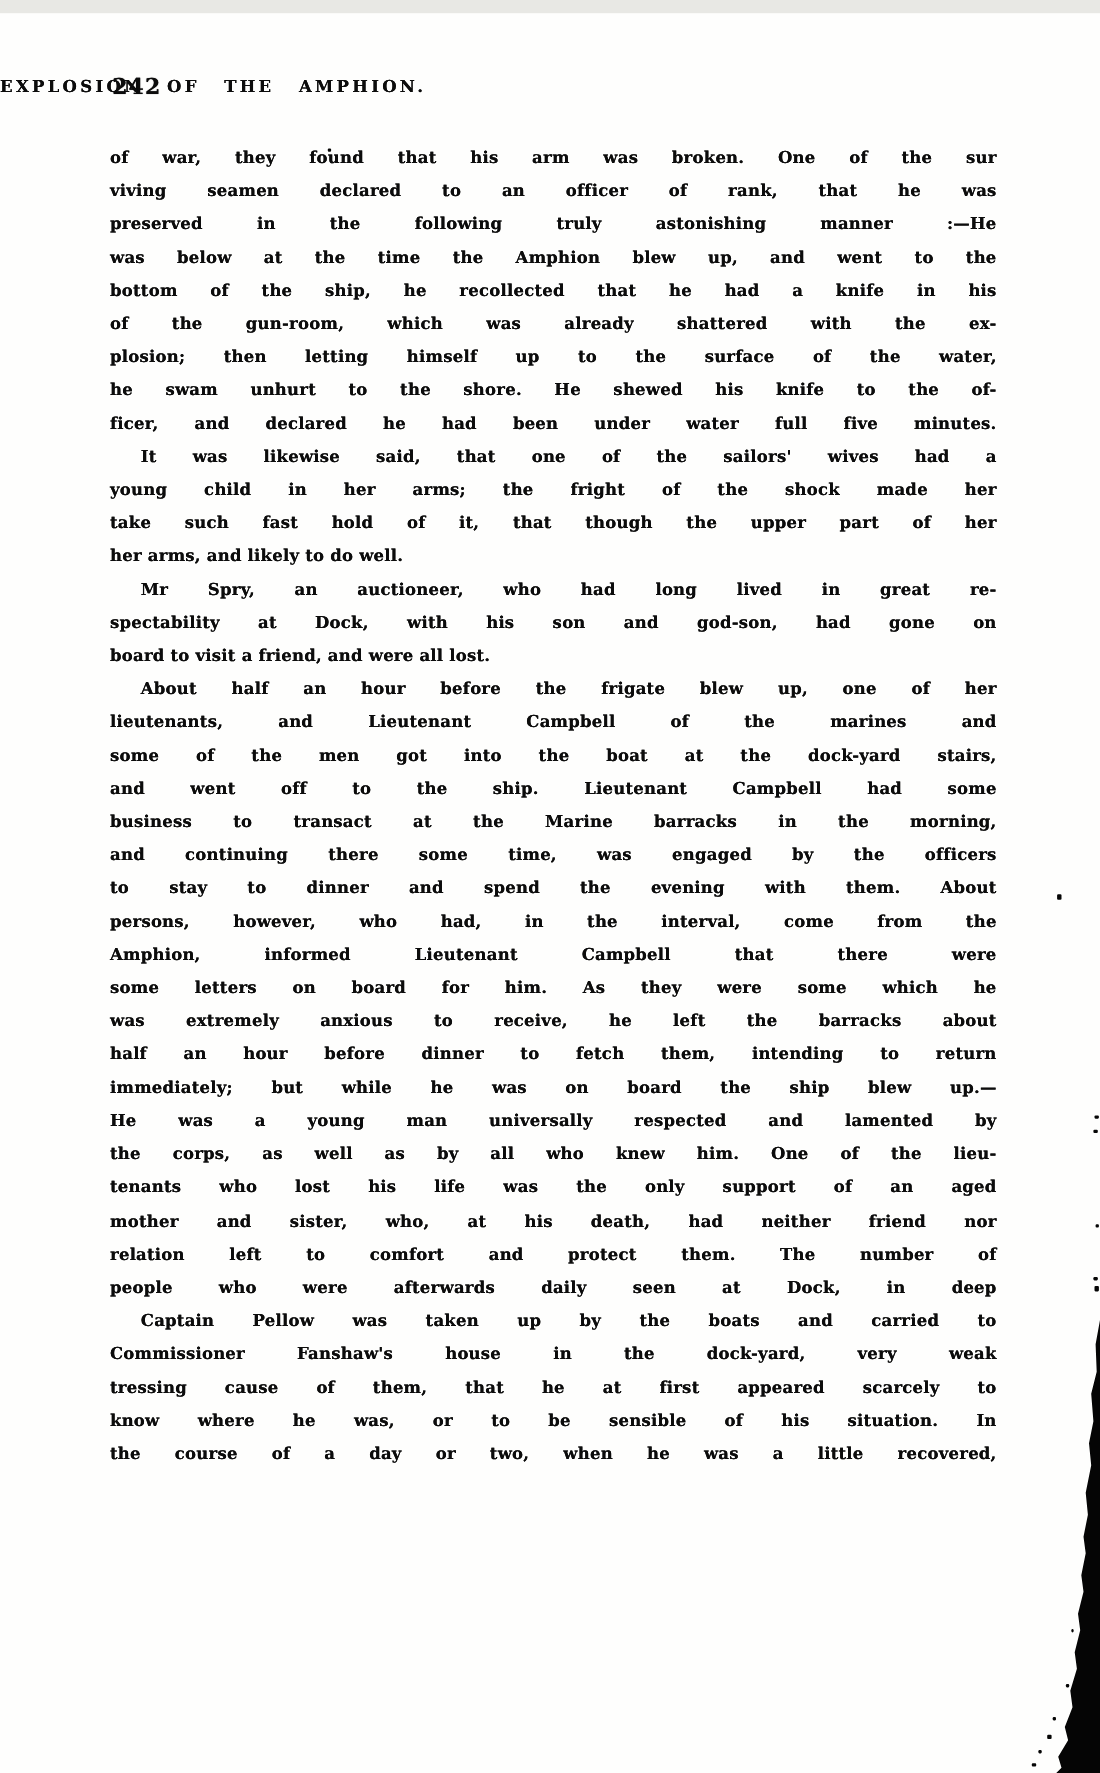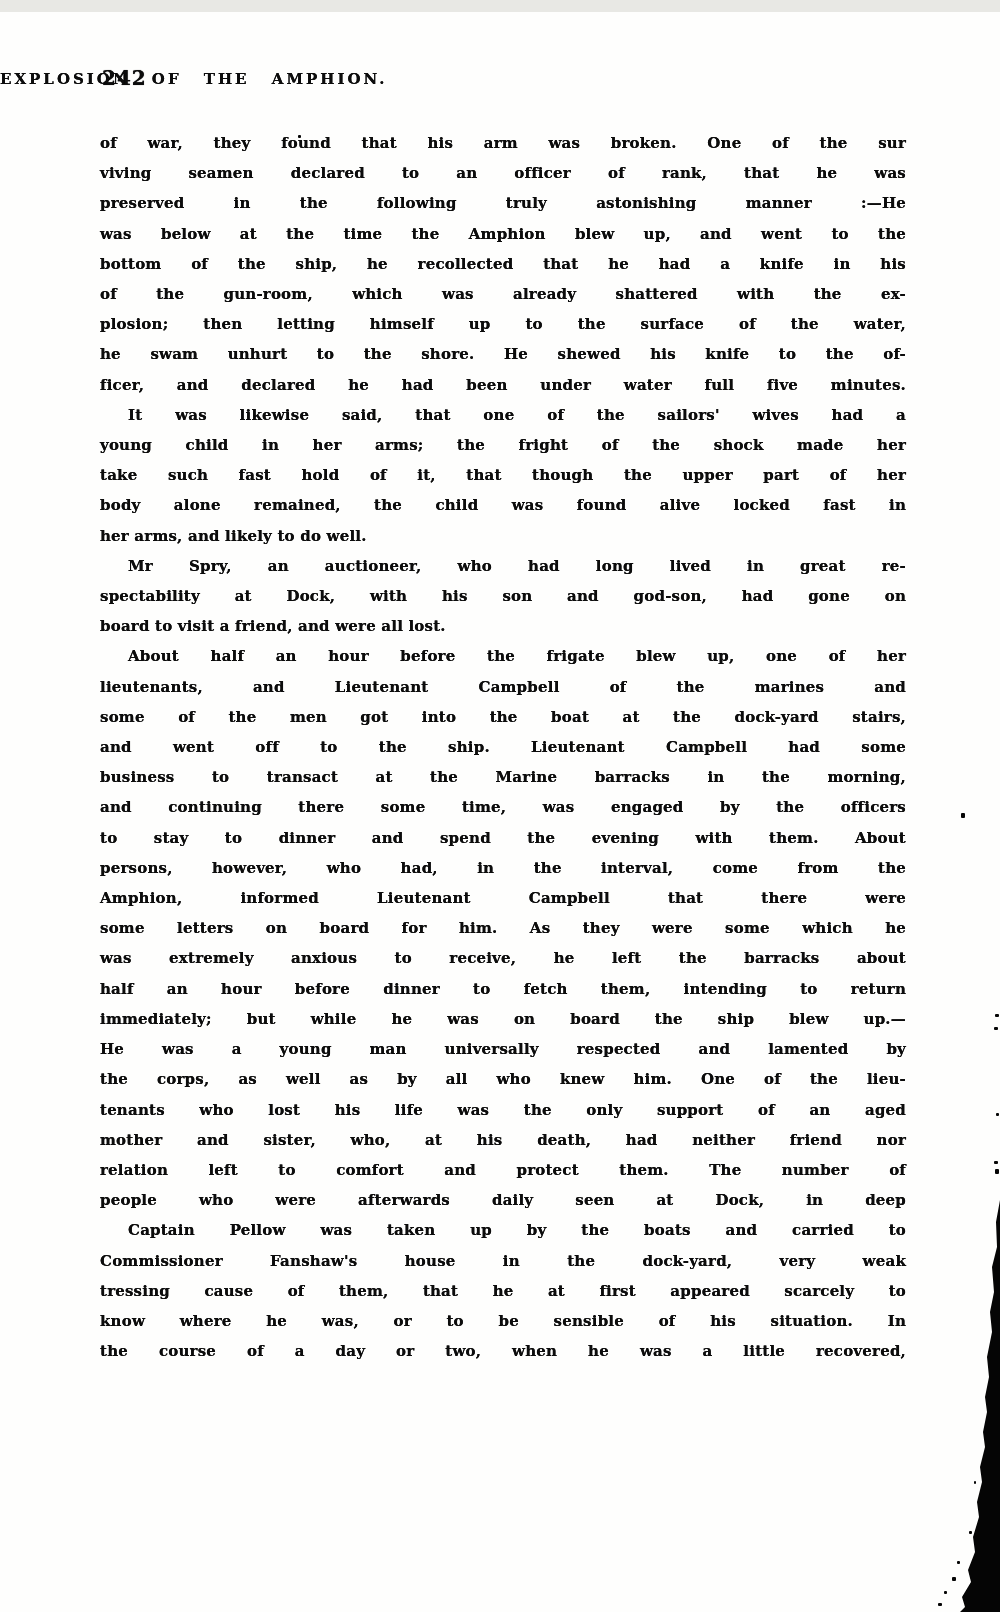--- a/index.html
+++ b/index.html
@@ -73,21 +73,20 @@
       <div class="line">preserved in the following truly astonishing manner :—He</div>
       <div class="line">was below at the time the Amphion blew up, and went to the</div>
       <div class="line">bottom of the ship, he recollected that he had a knife in his</div>
       <div class="line">of the gun-room, which was already shattered with the ex-</div>
       <div class="line">plosion; then letting himself up to the surface of the water,</div>
       <div class="line">he swam unhurt to the shore. He shewed his knife to the of-</div>
       <div class="line">ficer, and declared he had been under water full five minutes.</div>
       <div class="line indent">It was likewise said, that one of the sailors' wives had a</div>
       <div class="line">young child in her arms; the fright of the shock made her</div>
       <div class="line">take such fast hold of it, that though the upper part of her</div>
-      <div class="line">body alone remained, the child was found alive locked fast in</div>
       <div class="line end">her arms, and likely to do well.</div>
       <div class="line indent">Mr Spry, an auctioneer, who had long lived in great re-</div>
       <div class="line">spectability at Dock, with his son and god-son, had gone on</div>
       <div class="line end">board to visit a friend, and were all lost.</div>
       <div class="line indent">About half an hour before the frigate blew up, one of her</div>
       <div class="line">lieutenants, and Lieutenant Campbell of the marines and</div>
       <div class="line">some of the men got into the boat at the dock-yard stairs,</div>
       <div class="line">and went off to the ship. Lieutenant Campbell had some</div>
       <div class="line">business to transact at the Marine barracks in the morning,</div>
       <div class="line">and continuing there some time, was engaged by the officers</div>

